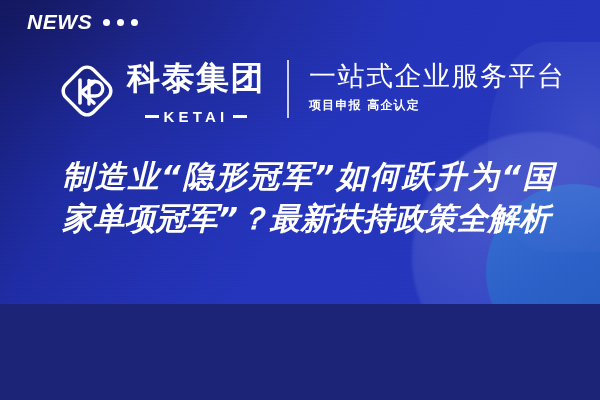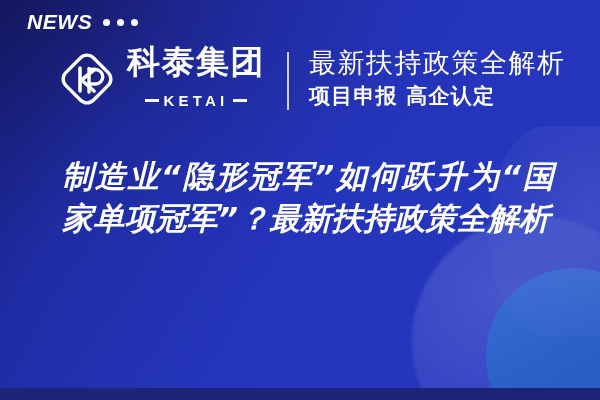--- a/index.html
+++ b/index.html
@@ -3,21 +3,21 @@
 <meta charset="utf-8">
 <style>
   html, body {
     margin: 0;
     padding: 0;
     background: #1c2478;
   }
   #banner {
     position: relative;
     width: 600px;
-    height: 388px;
+    height: 304px;
     overflow: hidden;
     background: #2231b4;
     font-family: "Liberation Sans", "DejaVu Sans", sans-serif;
     -webkit-font-smoothing: antialiased;
   }
 
   
   .bg-base {
     position: absolute;
     inset: 0;
@@ -110,23 +110,23 @@
     width: 7px;
     height: 7px;
     border-radius: 50%;
     background: #ffffff;
   }
 
   
   .brand {
     position: absolute;
     left: 56px;
-    top: 44px;
-    display: flex;
-    align-items: flex-end;
+    top: 60px;
+    display: flex;
+    align-items: flex-start;
   }
   .brand-mark {
     width: 62px;
     height: 62px;
     flex: none;
   }
   .brand-names {
     margin-left: 9px;
     display: flex;
     flex-direction: column;
@@ -175,21 +175,21 @@
   .tagline-main {
     color: #ffffff;
     font-size: 27px;
     font-weight: normal;
     letter-spacing: 1.5px;
     line-height: 1.18;
     font-family: "DejaVu Sans", "Liberation Sans", sans-serif;
   }
   .tagline-sub {
     color: #ffffff;
-    font-size: 21px;
+    font-size: 12px;
     font-weight: bold;
     letter-spacing: 1.2px;
     line-height: 1.2;
     margin-top: 6px;
     font-family: "DejaVu Sans", "Liberation Sans", sans-serif;
   }
 
   
   .headline {
     position: absolute;
@@ -250,21 +250,21 @@
       <span class="brand-en">
         <i class="rule"></i>
         <span>KETAI</span>
         <i class="rule"></i>
       </span>
     </span>
 
     <span class="brand-divider"></span>
 
     <span class="tagline">
-      <span class="tagline-main">最新扶持政策全解析</span>
+      <span class="tagline-main">一站式企业服务平台</span>
       <span class="tagline-sub">项目申报 高企认定</span>
     </span>
 
   </div>
 
   <div class="headline">制造业“隐形冠军”如何跃升为“国家单项冠军”？最新扶持政策全解析</div>
 
 </div>
 
 </body></html>

